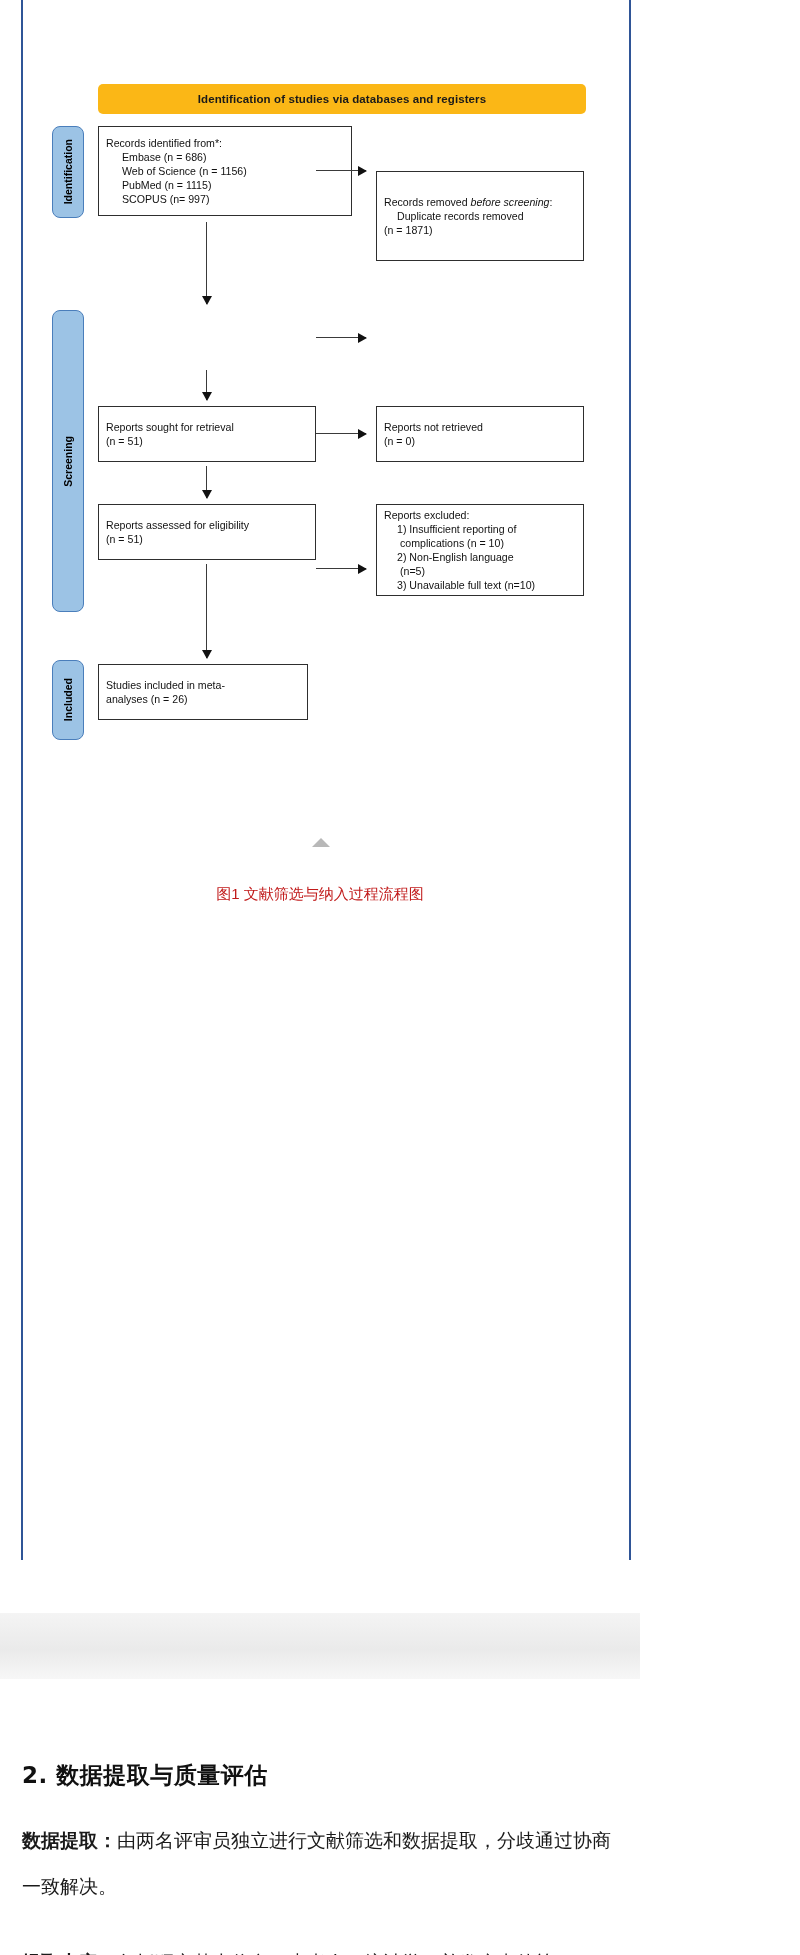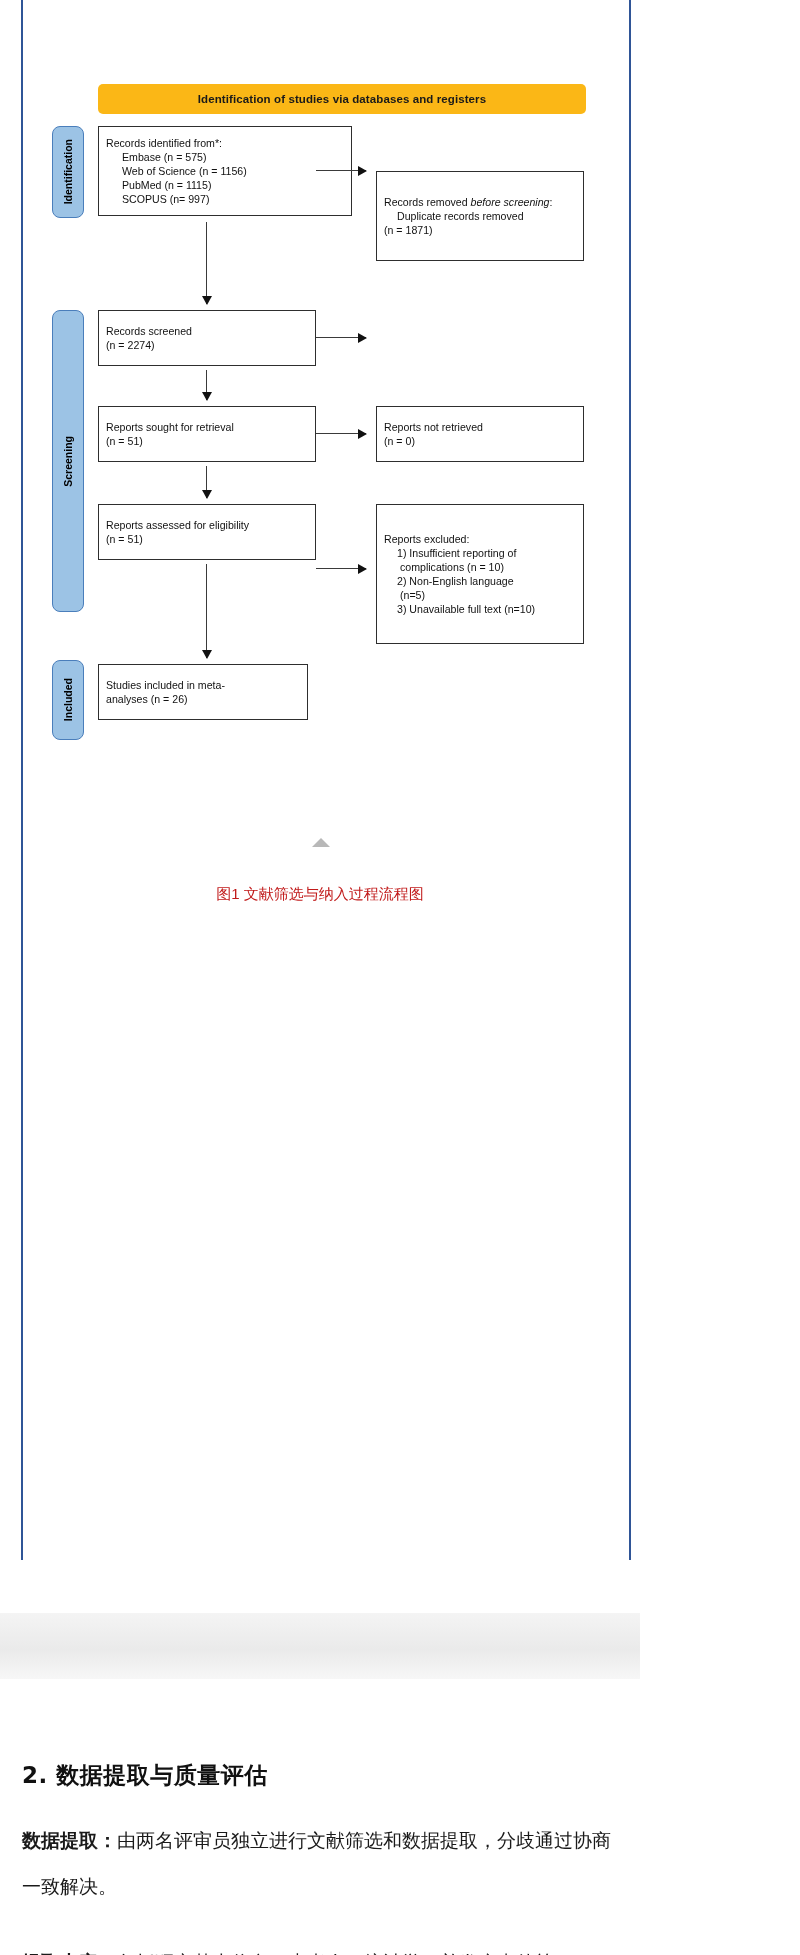--- a/index.html
+++ b/index.html
@@ -55,21 +55,21 @@
   #n-identified{left:58px;top:56px;width:254px;height:90px;}
   #n-screened  {left:58px;top:240px;width:218px;height:56px;}
   #n-sought    {left:58px;top:336px;width:218px;height:56px;}
   #n-assessed  {left:58px;top:434px;width:218px;height:56px;}
   #n-included  {left:58px;top:594px;width:210px;height:56px;}
 
   
   #n-removed   {left:336px;top:56px;width:208px;height:90px;margin-top:45px;}
   #n-excluded  {left:336px;top:240px;width:208px;height:56px;}
   #n-notretr   {left:336px;top:336px;width:208px;height:56px;}
-  #n-repexcl   {left:336px;top:434px;width:208px;height:140px;}
+  #n-repexcl   {left:336px;top:434px;width:208px;height:92px;}
 
   
   .h-arrow{position:absolute;height:1.4px;background:#3a3a3a;}
   .h-arrow:after{
     content:"";position:absolute;right:-1px;top:-4.2px;
     border-left:9px solid #111;border-top:5px solid transparent;border-bottom:5px solid transparent;
   }
   .v-arrow{position:absolute;width:1.4px;background:#3a3a3a;}
   .v-arrow:after{
     content:"";position:absolute;left:-4.2px;bottom:-1px;
@@ -130,30 +130,26 @@
     </div>
     <div class="side-tab" id="tab-screening">
       <span>Screening</span>
     </div>
     <div class="side-tab" id="tab-included">
       <span>Included</span>
     </div>
 
     <div class="node" id="n-identified">
       <div class="ln">Records identified from*:</div>
-      <div class="ln ind">Embase (n = 575)</div>
+      <div class="ln ind">Embase (n = 686)</div>
       <div class="ln ind">Web of Science (n = 1156)</div>
       <div class="ln ind">PubMed (n = 1115)</div>
       <div class="ln ind">SCOPUS (n= 997)</div>
     </div>
 
-    <div class="node" id="n-screened">
-      <div class="ln">Records screened</div>
-      <div class="ln">(n = 2274)</div>
-    </div>
 
     <div class="node" id="n-sought">
       <div class="ln">Reports sought for retrieval</div>
       <div class="ln">(n = 51)</div>
     </div>
 
     <div class="node" id="n-assessed">
       <div class="ln">Reports assessed for eligibility</div>
       <div class="ln">(n = 51)</div>
     </div>

